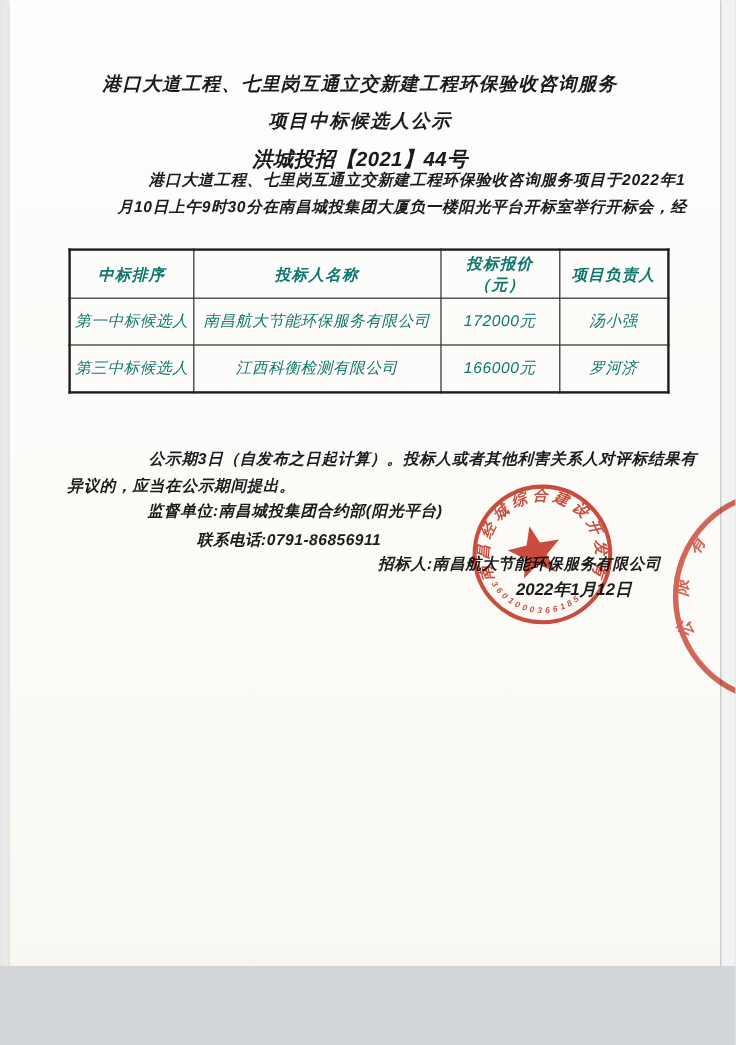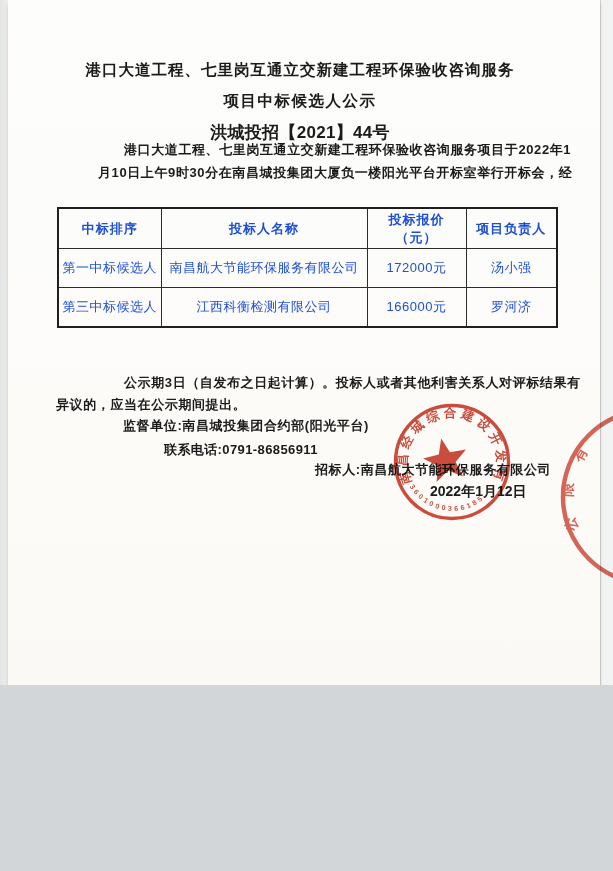--- a/index.html
+++ b/index.html
@@ -3,21 +3,21 @@
 <meta charset="utf-8">
 <style>
   html,body{margin:0;padding:0;}
   body{
     width:613px;height:871px;
     background:#d2d6d9;
     font-family:"Liberation Sans","DejaVu Sans",sans-serif;
     overflow:hidden;
   }
   .canvas{
-    position:relative;width:613px;height:685px;overflow:hidden;
+    position:relative;width:613px;height:805px;overflow:hidden;font-style:italic;
   }
   
   .edge-left{
     position:absolute;left:0;top:0;width:8px;height:862px;
     background:linear-gradient(90deg,#e3e4e4,#efefef);
   }
   .edge-right{
     position:absolute;left:600px;top:0;width:13px;height:862px;
     background:#f2f3f3;border-left:1px solid #d2d2d0;box-sizing:border-box;
   }
@@ -47,21 +47,21 @@
   .notice1{left:124px;top:374px;}
   .notice2{left:56px;top:396px;}
   .sup{left:123px;top:417px;}
   .phone{left:123px;top:441px;letter-spacing:.4px;padding-left:41px;}
   .tender{left:315px;top:461px;}
   .dateline{left:418px;top:483px;font-size:14px;font-weight:bold;padding-left:12px;}
   
   .bid-table{
     position:absolute;left:57px;top:207px;width:499px;
     border-collapse:collapse;table-layout:fixed;
-    font-size:13px;color:#1d4ed8;
+    font-size:13px;color:#0f766e;
   }
   .bid-table th,.bid-table td{
     border:1px solid #2c2c2c;text-align:center;vertical-align:middle;
     padding:0 2px;overflow:hidden;
   }
   .bid-table{border:2px solid #1f1f1f;}
   .bid-table th{font-weight:bold;height:39px;letter-spacing:1px;}
   .bid-table td{height:38px;font-weight:normal;letter-spacing:.5px;}
   
   .seal-svg{

